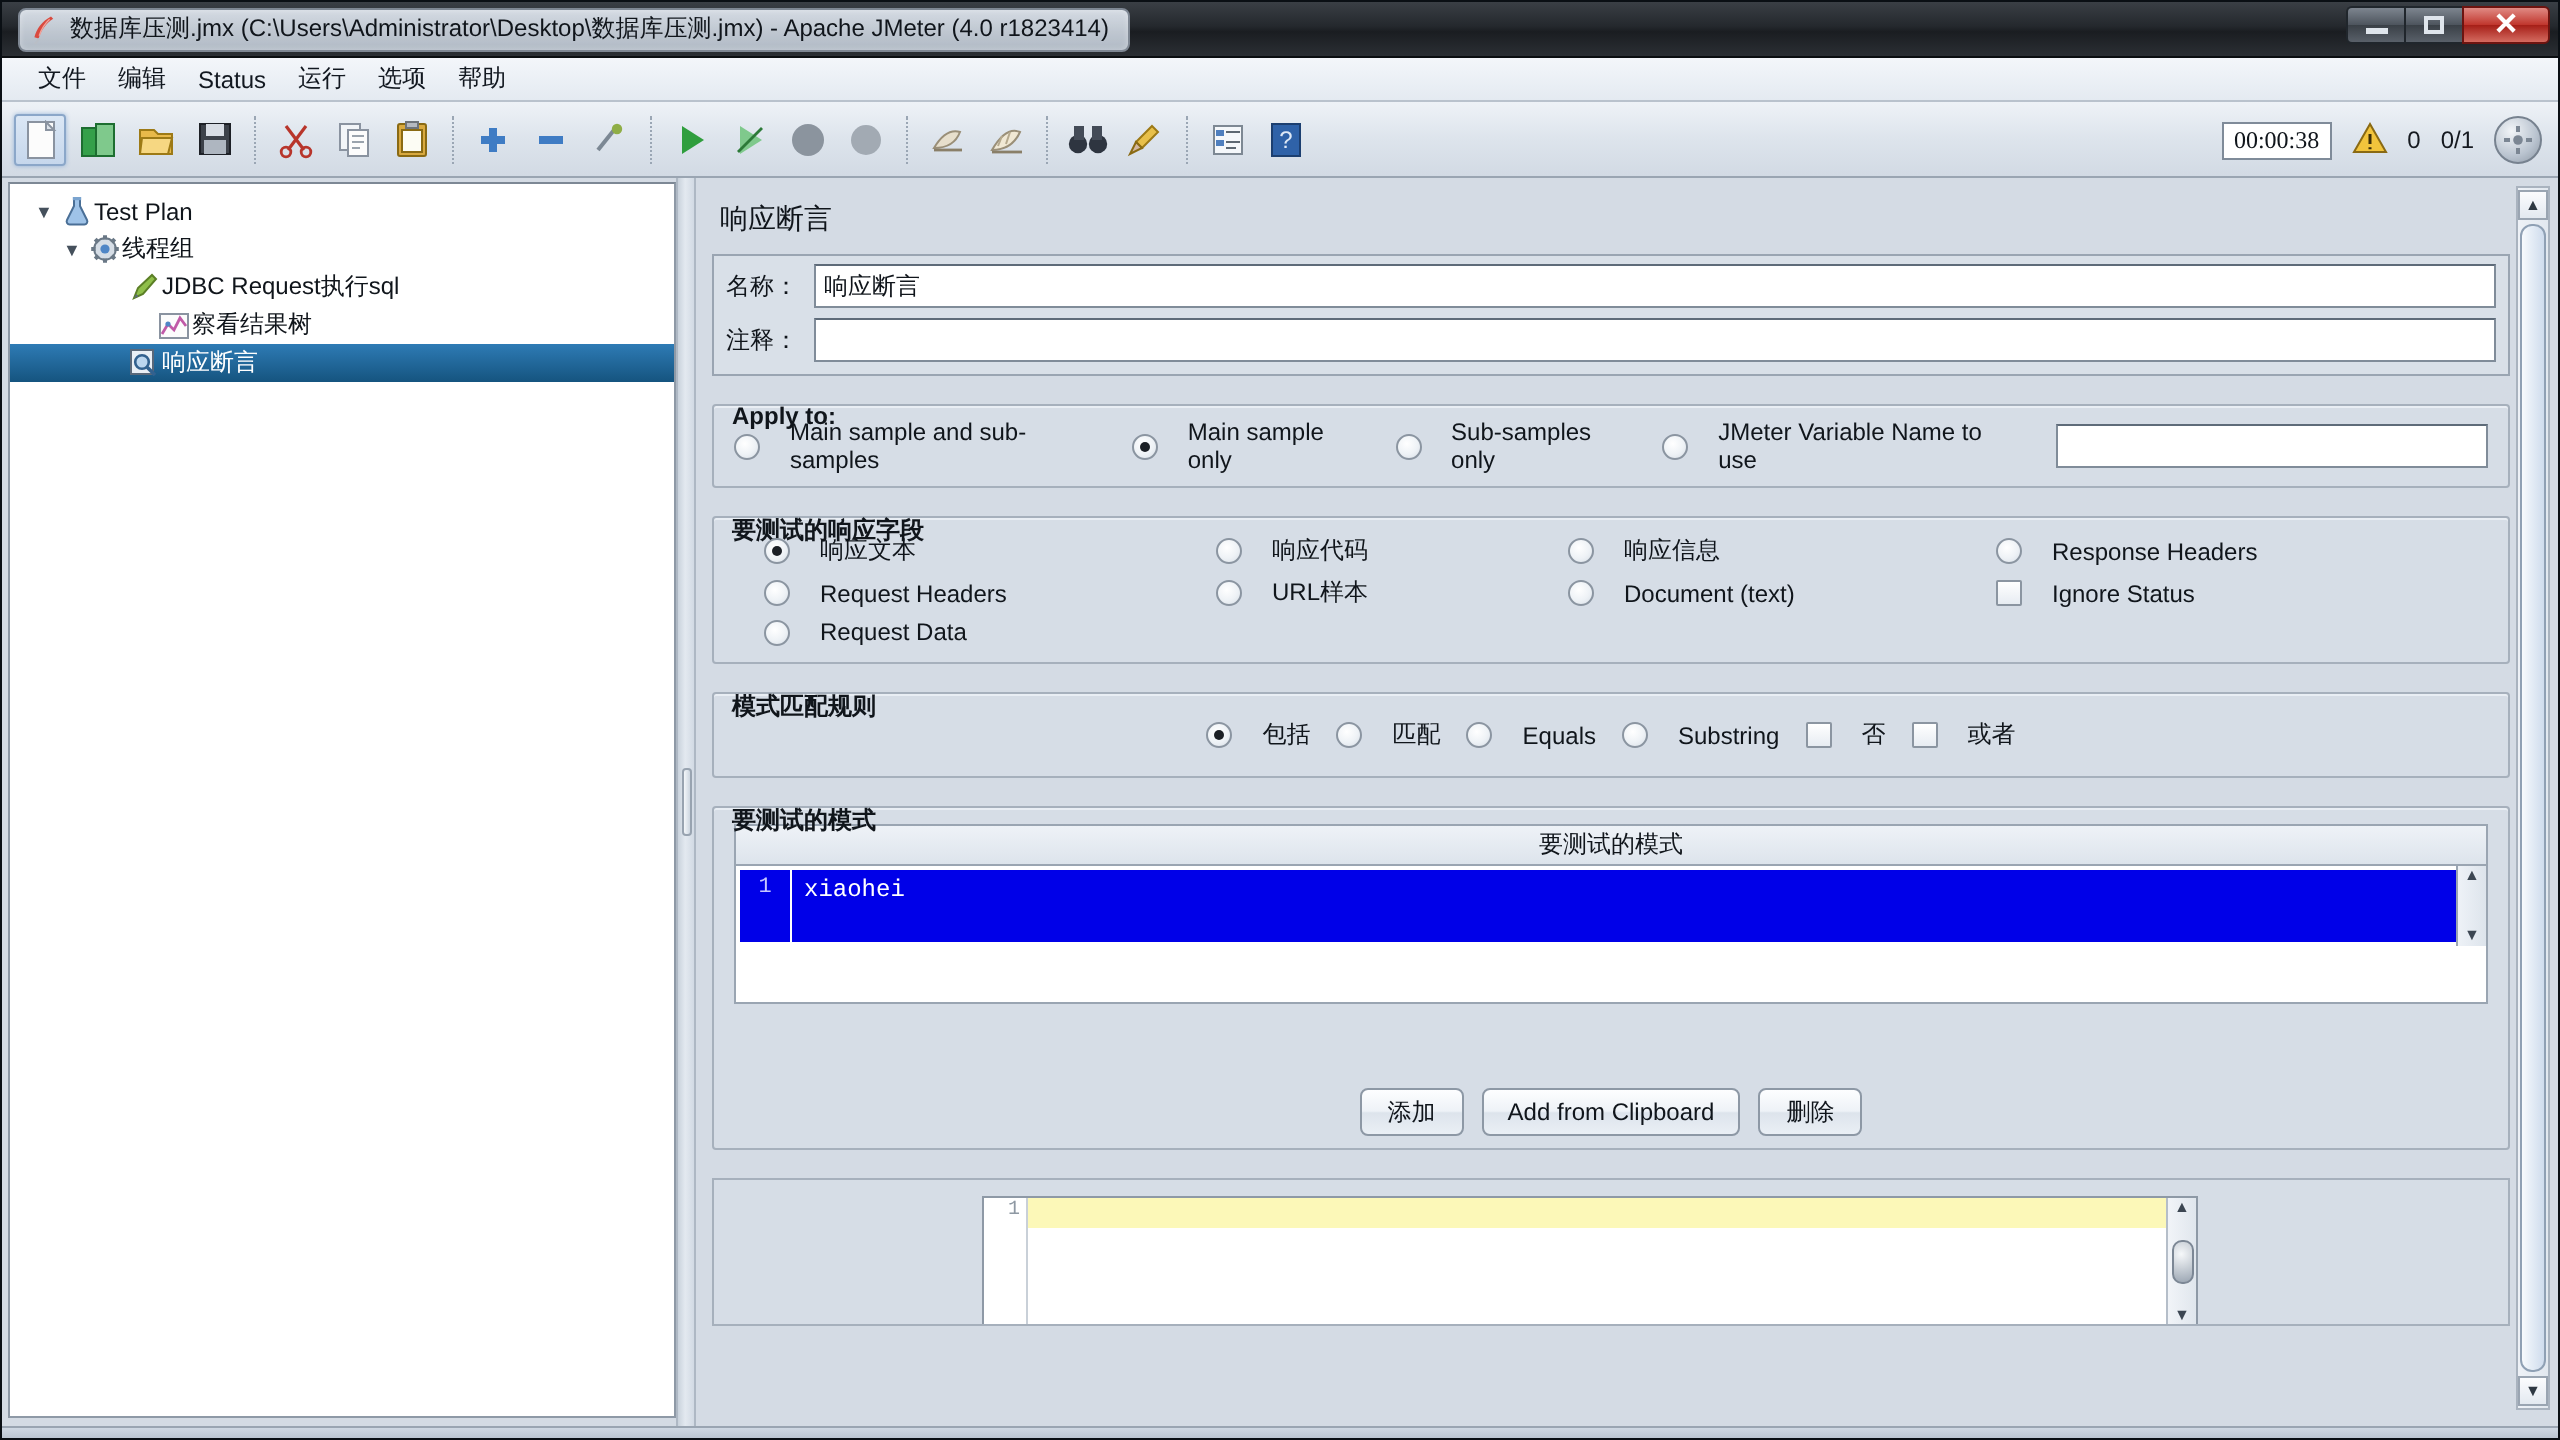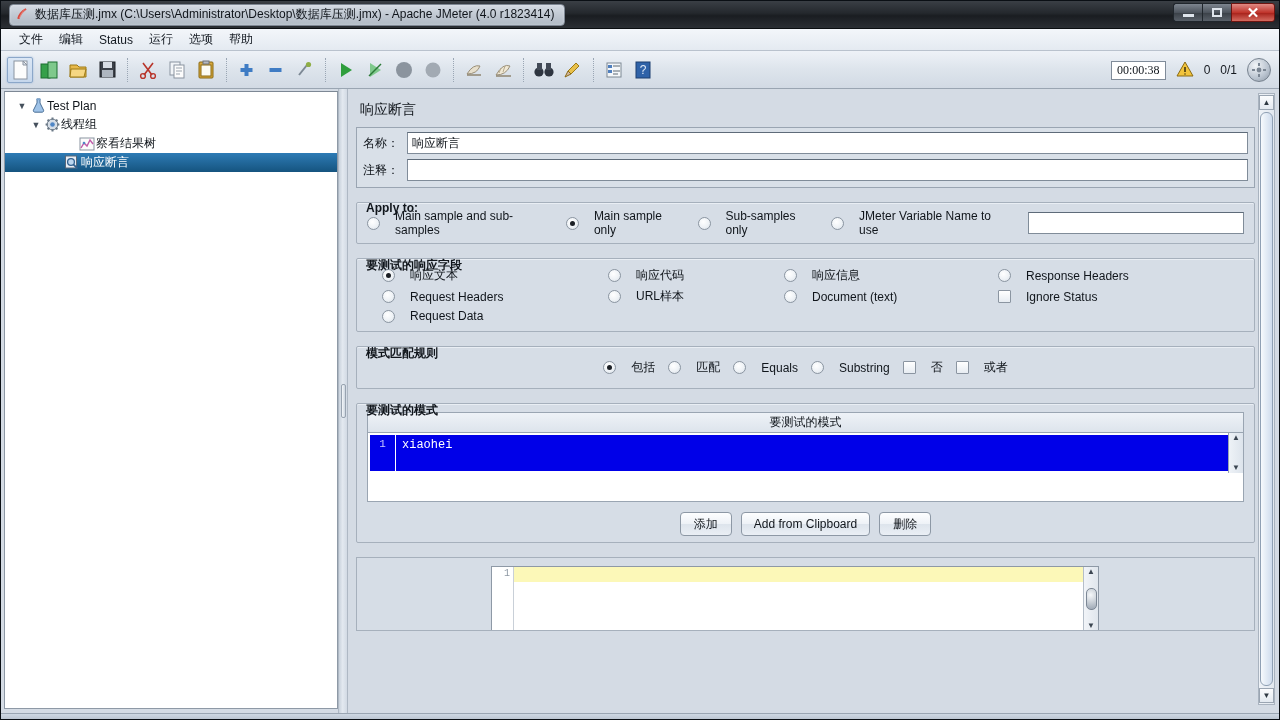--- a/index.html
+++ b/index.html
@@ -262,21 +262,21 @@
   }
   .sb-arrow { font-size: 8px; color:#3c4652; line-height: 8px; }
   .table-filler { background: #ffffff; height: 28px; }
   .btn-row { display: flex; justify-content: center; gap: 9px; padding: 10px 0 6px 0; }
   .btn {
     min-width: 52px; height: 24px;
     padding: 0 12px;
     border: 1px solid #8d98a5; border-radius: 4px;
     background: linear-gradient(180deg,#fdfeff 0%, #eef2f7 48%, #dde4ec 52%, #eaeff5 100%);
     font-size: 12px; color: #10151b;
-    display: flex; align-items: center; justify-content: center;
+    display: flex; align-items: center; justify-content: center; margin-top: 32px;
   }
   
   .cfm-body {
     border: 1px solid #a6b0bc; margin-top: 14px;
     background: #d6dde6; padding: 8px 0 0 0;
     height: 74px; position: relative; overflow:hidden;
   }
   .cfm-editor {
     position: absolute; left: 134px; top: 8px;
     width: 608px; height: 66px;
@@ -553,20 +553,29 @@
             <svg width="15" height="15">
                 <circle cx="7.5" cy="7.5" r="5.4" fill="#d5dde6" stroke="#6a7886"></circle>
                 <circle cx="7.5" cy="7.5" r="2.3" fill="#4f86c6"></circle>
                 <path d="M7.5 0.6 v2.2 M7.5 12.2 v2.2 M0.6 7.5 h2.2 M12.2 7.5 h2.2 M2.6 2.6 l1.6 1.6 M10.8 10.8 l1.6 1.6 M12.4 2.6 l-1.6 1.6 M4.2 10.8 l-1.6 1.6" stroke="#6a7886" stroke-width="2"></path>
               </svg>
           </span>
           <span>线程组</span>
         </div>
 
 
+        <div class="tree-row" style="padding-left:58px;">
+          <span class="tnode-icon">
+            <svg width="16" height="15">
+                <path d="M3 13 L5 8 L12 1.5 L14 3.5 L7.5 11 Z" fill="#8fbf4a" stroke="#5b7f26"></path>
+                <path d="M3 13 L5.2 12.2 L4.2 11 Z" fill="#5d6a78"></path>
+              </svg>
+          </span>
+          <span>JDBC Request执行sql</span>
+        </div>
 
         <div class="tree-row" style="padding-left:73px;">
           <span class="tnode-icon">
             <svg width="16" height="14">
                 <rect x="1" y="1" width="14" height="12" fill="#fcfcfc" stroke="#8a93a0"></rect>
                 <path d="M2 11 L5 6 L8 9 L11 3 L14 7" stroke="#c05aa8" stroke-width="1.4" fill="none"></path>
                 <circle cx="5" cy="6" r="1.3" fill="#4f86c6"></circle>
               </svg>
           </span>
           <span>察看结果树</span>

